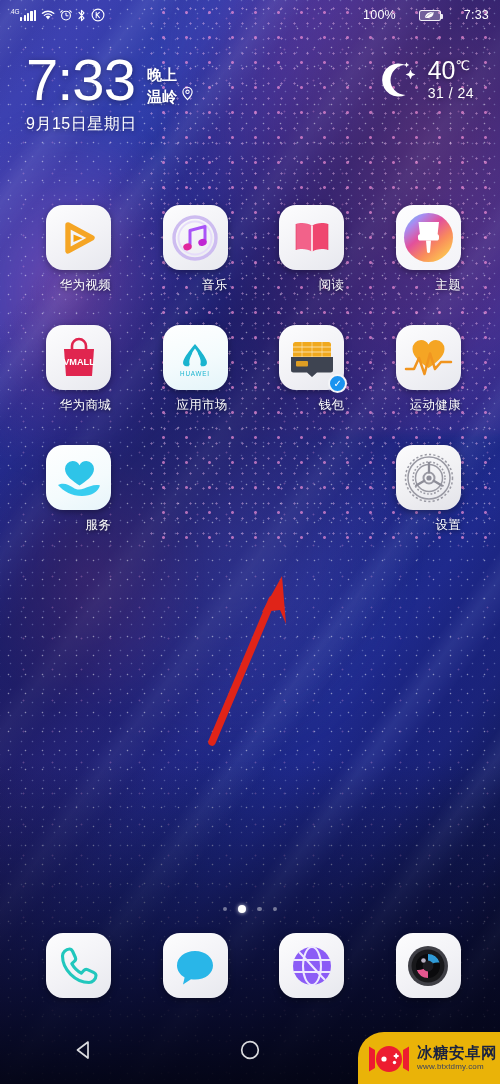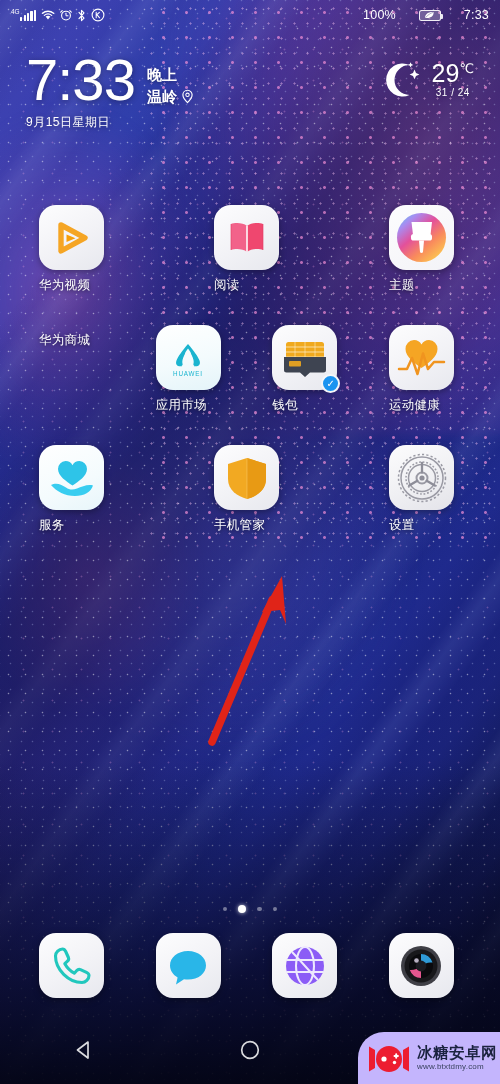--- a/index.html
+++ b/index.html
@@ -121,37 +121,37 @@
   .clock {
     font-size:58px; font-weight:300; line-height:0.95;
     letter-spacing:-1px;
     text-shadow:0 1px 6px rgba(0,0,0,0.35);
   }
   .clock-side {
     margin-left:12px; margin-top:12px;
     font-size:15px; line-height:1.45; font-weight:700;
     text-shadow:0 1px 4px rgba(0,0,0,0.4);
   }
-  .city-row { display:flex; align-items:center; gap:4px; }
+  .city-row { display:flex; gap:4px; }
   .weather {
     margin-left:auto; display:flex; align-items:center; gap:7px; margin-top:4px;
     text-shadow:0 1px 5px rgba(0,0,0,0.4);
   }
   .w-temp { font-size:25px; font-weight:400; line-height:1.05; }
   .w-temp sup { font-size:13px; vertical-align:super; }
-  .w-range { font-size:10px; font-weight:400; text-align:center; margin-top:1px; letter-spacing:0.5px; }
+  .w-range { font-size:14px; font-weight:400; text-align:left; margin-top:1px; letter-spacing:0.5px; }
   .date {
-    padding:6px 26px 0; font-size:12px; font-weight:400;
+    padding:6px 26px 0; font-size:16px; font-weight:400;
     text-shadow:0 1px 5px rgba(0,0,0,0.4); letter-spacing:0.5px;
   }
 
   
   #grid { position:absolute; left:0; top:205px; width:100%; z-index:20; }
   .grid-row { display:flex; justify-content:space-between; padding:0 39px; margin-bottom:31px; }
-  .app { width:72px; display:flex; flex-direction:column; align-items:flex-start; }
+  .app { width:72px; display:flex; flex-direction:column; align-items:flex-end; }
   .icon {
     width:65px; height:65px; border-radius:17px; position:relative;
     display:flex; align-items:center; justify-content:center; overflow:hidden;
     box-shadow:0 2px 7px rgba(0,0,0,0.35);
   }
   .icon.light { background:linear-gradient(150deg,#fdfdfe 0%,#f2f2f6 55%,#e7e8ee 100%); }
   .app-label {
     margin-top:7px; font-size:12.5px; color:#fff; white-space:nowrap;
     text-shadow:0 1px 4px rgba(0,0,0,0.65); letter-spacing:0.3px;
   }
@@ -181,21 +181,21 @@
     display:flex; align-items:center; justify-content:space-around;
   }
   .nav-btn { width:56px; height:46px; display:flex; align-items:center; justify-content:center; }
 
   
   #arrow { position:absolute; left:0; top:0; width:500px; height:1084px; z-index:26; pointer-events:none; }
 
   
   #watermark {
     position:absolute; right:0; bottom:0; width:142px; height:52px; z-index:40;
-    background:#c4b5fd; border-top-left-radius:26px;
+    background:#eab308; border-top-left-radius:26px;
     display:flex; align-items:center; gap:5px; padding-left:8px;
   }
   .wm-text { display:flex; flex-direction:column; line-height:1; }
   .wm-cn { font-size:15.5px; font-weight:bold; color:#1b2340; letter-spacing:0.5px; }
   .wm-url { font-size:8px; color:#3a4260; margin-top:2.5px; letter-spacing:0.2px; }
 </style>
 </head>
 <body>
 
 <div id="wallpaper">
@@ -267,21 +267,21 @@
       </div>
     </div>
     <div class="weather">
       <svg width="46" height="46" viewBox="0 0 46 46">
         <path d="M30.5 9 A16.5 16.5 0 1 0 30.5 39 A13.4 13.4 0 0 1 30.5 9 Z" fill="#fff"></path>
         <path d="M35.5 13.5 l1.5 3.4 3.4 1.5 -3.4 1.5 -1.5 3.4 -1.5 -3.4 -3.4 -1.5 3.4 -1.5 Z" fill="#fff"></path>
         <path d="M31.6 6.2 l0.8 1.9 1.9 0.8 -1.9 0.8 -0.8 1.9 -0.8 -1.9 -1.9 -0.8 1.9 -0.8 Z" fill="#fff"></path>
       </svg>
       <div>
         <div class="w-temp">
-          <span>29</span><sup>℃</sup>
+          <span>40</span><sup>℃</sup>
         </div>
         <div class="w-range">31 / 24</div>
       </div>
     </div>
   </div>
   <div class="date">9月15日星期日</div>
 </div>
 
 <div id="grid">
 
@@ -291,20 +291,34 @@
         <div class="icon light">
           <svg width="44" height="44" viewBox="0 0 44 44">
             <path d="M11 9 L35 21.8 L11 35 Z" fill="none" stroke="#f5a524" stroke-width="5.4" stroke-linejoin="round"></path>
             <path d="M16.5 18.5 L25.5 22.2 L16.5 26 Z" fill="#f59e0b"></path>
           </svg>
         </div>
       </div>
       <div class="app-label">华为视频</div>
     </div>
 
+    <div class="app">
+      <div class="icon-wrap">
+        <div class="icon light">
+          <svg width="56" height="56" viewBox="0 0 56 56">
+            <circle cx="28" cy="28" r="21" fill="none" stroke="#cdbcf0" stroke-width="3.4"></circle>
+            <circle cx="28" cy="28" r="16.5" fill="none" stroke="#e6dcfa" stroke-width="2"></circle>
+            <path d="M23 36.5 V20.5 L38 16.5 V32" fill="none" stroke="#a855f7" stroke-width="3" stroke-linejoin="round"></path>
+            <ellipse cx="20.5" cy="36.8" rx="4.3" ry="3.5" fill="#e0279c" transform="rotate(-14 20.5 36.8)"></ellipse>
+            <ellipse cx="35.5" cy="32.4" rx="4.3" ry="3.5" fill="#c026d3" transform="rotate(-14 35.5 32.4)"></ellipse>
+          </svg>
+        </div>
+      </div>
+      <div class="app-label">音乐</div>
+    </div>
 
     <div class="app">
       <div class="icon-wrap">
         <div class="icon light">
           <svg width="48" height="48" viewBox="0 0 48 48">
             <path d="M24 12 C20 8.5 12 8.5 8 10 V36 C12 34.5 20 34.5 24 38 Z" fill="#f2628a"></path>
             <path d="M24 12 C28 8.5 36 8.5 40 10 V36 C36 34.5 28 34.5 24 38 Z" fill="#ef476f"></path>
             <path d="M24 12 V38" stroke="#fdeff3" stroke-width="1.7"></path>
             <path d="M8 10 V36 M40 10 V36" stroke="#e23a63" stroke-width="1.4" opacity="0.45"></path>
           </svg>
@@ -332,20 +346,29 @@
             <path d="M30 35.5 L35 35.5 L34 47 A1.6 1.6 0 0 1 31 47 Z" fill="#fff"></path>
           </svg>
         </div>
       </div>
       <div class="app-label">主题</div>
     </div>
   </div>
 
   <div class="grid-row">
     <div class="app">
+      <div class="icon-wrap">
+        <div class="icon light">
+          <svg width="52" height="52" viewBox="0 0 52 52">
+            <path d="M11 17 H41 L39 44 H13 Z" fill="#e0254f"></path>
+            <path d="M19 18 V14 A7 7 0 0 1 33 14 V18" fill="none" stroke="#e0254f" stroke-width="2.6"></path>
+            <text x="26" y="32.5" font-family="Liberation Sans, sans-serif" font-size="9.2" font-weight="bold" fill="#fff" text-anchor="middle">VMALL</text>
+          </svg>
+        </div>
+      </div>
       <div class="app-label">华为商城</div>
     </div>
 
     <div class="app">
       <div class="icon-wrap">
         <div class="icon" style="background:linear-gradient(165deg,#ffffff 0%,#f3fbfd 55%,#e4f4f9 100%);">
           <svg width="54" height="54" viewBox="0 0 54 54">
             <path d="M27 13 C21 20 17 25.5 15.5 29.5 C14 33.5 16.5 36 21 35.2 C19 31.5 21.5 25 27 17.5
                      C32.5 25 35 31.5 33 35.2 C37.5 36 40 33.5 38.5 29.5 C37 25.5 33 20 27 13 Z" fill="#1ab4cf"></path>
             <path d="M23 22 C20.5 27 19.5 31 20.5 33.5 M31 22 C33.5 27 34.5 31 33.5 33.5" stroke="#1ab4cf" stroke-width="2.3" fill="none" stroke-linecap="round"></path>
@@ -394,32 +417,20 @@
             <path d="M34.5 10 A7.8 7.8 0 0 0 27.5 14.2 A7.8 7.8 0 0 0 20.5 10 A8 8 0 0 0 13 18
                      C13 25 21.5 30.5 27.5 34.5 C33.5 30.5 42 25 42 18 A8 8 0 0 0 34.5 10 Z" fill="#2ec4e8"></path>
             <path d="M6 34 C11 31 17 33.5 21 36.5 C24.5 39 28 39 32 37.5 C37 35.5 43 33 48 34.5
                      C46 41 39 45 30 45 C20 45 11.5 40.5 6 34 Z" fill="#39cdf0"></path>
           </svg>
         </div>
       </div>
       <div class="app-label">服务</div>
     </div>
 
-    <div class="app">
-      <div class="icon-wrap">
-        <div class="icon light">
-          <svg width="50" height="50" viewBox="0 0 50 50">
-            <path d="M25 5 L44 11 V26 C44 37 34.5 43.5 25 46 C15.5 43.5 6 37 6 26 V11 Z" fill="#f2a922"></path>
-            <path d="M25 5 L44 11 V26 C44 37 34.5 43.5 25 46 Z" fill="#e89a14"></path>
-            <path d="M25 5 V46" stroke="#fbd177" stroke-width="0.9" opacity="0.5"></path>
-          </svg>
-        </div>
-      </div>
-      <div class="app-label">手机管家</div>
-    </div>
 
     <div class="app">
       <div class="icon-wrap">
         <div class="icon" style="background:linear-gradient(155deg,#fcfcfd 0%,#f0f0f3 55%,#e3e3e9 100%);">
           <svg width="56" height="56" viewBox="0 0 56 56">
             <g fill="none" stroke="#9a9aa4" stroke-width="1.5">
               <circle cx="28" cy="28" r="23.5" stroke-dasharray="2.2 2.2"></circle>
               <circle cx="28" cy="28" r="21"></circle>
               <circle cx="28" cy="28" r="16" stroke-dasharray="1.8 1.8"></circle>
               <circle cx="28" cy="28" r="13.5"></circle>

